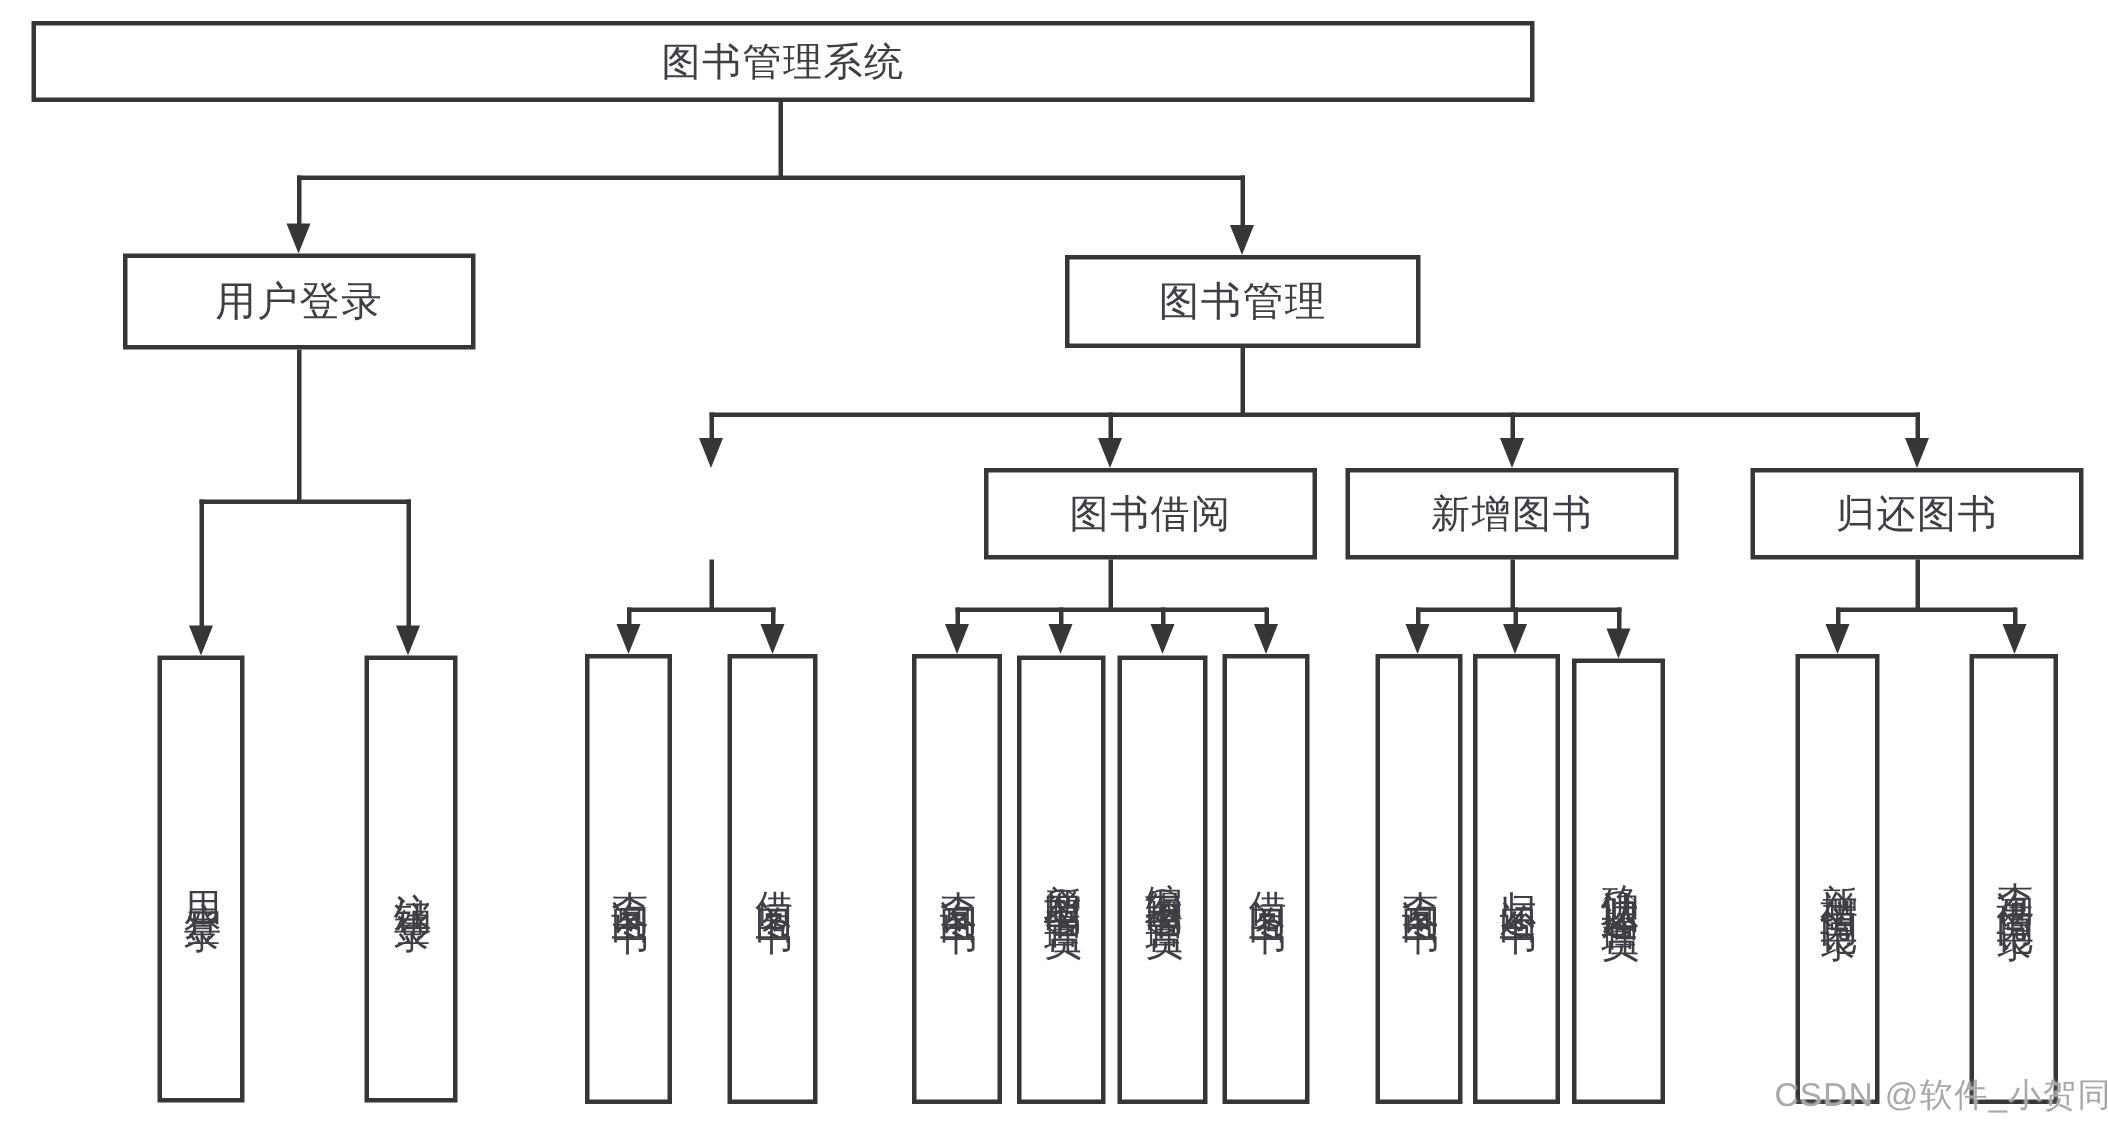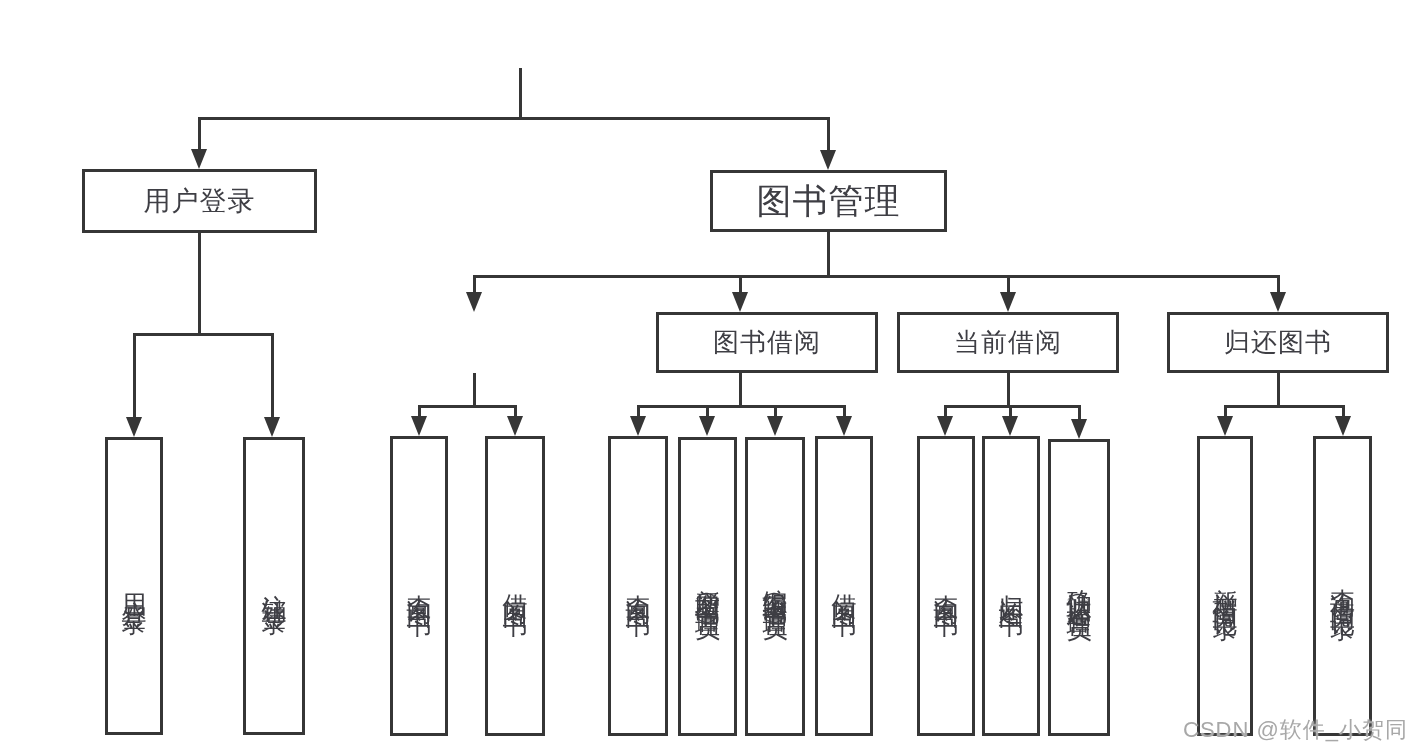--- a/index.html
+++ b/index.html
@@ -34,51 +34,52 @@
     position:absolute; left:1183px; top:715px;
     font-size:22px; color:#a8a8a8; letter-spacing:1px; white-space:nowrap;
     text-shadow:0 0 2px #ffffff; z-index:10;
   }
 </style>
 </head>
 <body>
 
 <div id="stage">
 
+  <div class="box" style="left:21px; top:14px; width:1002px; height:54px;">图书管理系统</div>
 
   <div class="vline" style="left:519px; top:68px; height:50px;"></div>
   <div class="hline" style="left:198px; top:117px; width:632px;"></div>
   <div class="vline" style="left:198px; top:117px; height:35px;"></div>
   <div class="arrow" style="left:191px; top:149px;"></div>
   <div class="vline" style="left:827px; top:117px; height:35px;"></div>
   <div class="arrow" style="left:820px; top:150px;"></div>
 
   <div class="box" style="left:82px; top:169px; width:235px; height:64px; font-size:27px;">用户登录</div>
-  <div class="box" style="left:710px; top:170px; width:237px; height:62px; font-size:35px;text-align:right;">图书管理</div>
+  <div class="box" style="left:710px; top:170px; width:237px; height:62px; font-size:27px;text-align:right;">图书管理</div>
 
   <div class="vline" style="left:198px; top:233px; height:103px;"></div>
   <div class="hline" style="left:133px; top:333px; width:141px;"></div>
   <div class="vline" style="left:133px; top:333px; height:86px;"></div>
   <div class="arrow" style="left:126px; top:417px;"></div>
   <div class="vline" style="left:271px; top:333px; height:86px;"></div>
   <div class="arrow" style="left:264px; top:417px;"></div>
 
   <div class="vline" style="left:827px; top:232px; height:45px;"></div>
   <div class="hline" style="left:473px; top:275px; width:807px;"></div>
   <div class="vline" style="left:473px; top:275px; height:20px;"></div>
   <div class="arrow" style="left:466px; top:292px;"></div>
   <div class="vline" style="left:739px; top:275px; height:20px;"></div>
   <div class="arrow" style="left:732px; top:292px;"></div>
   <div class="vline" style="left:1007px; top:275px; height:20px;"></div>
   <div class="arrow" style="left:1000px; top:292px;"></div>
   <div class="vline" style="left:1277px; top:275px; height:20px;"></div>
   <div class="arrow" style="left:1270px; top:292px;"></div>
 
   <div class="box" style="left:629px; top:312px; width:222px; height:61px;margin-left:27px;">图书借阅</div>
-  <div class="box" style="left:897px; top:312px; width:222px; height:61px;">当前借阅</div>
+  <div class="box" style="left:897px; top:312px; width:222px; height:61px;">新增图书</div>
   <div class="box" style="left:1167px; top:312px; width:222px; height:61px;">归还图书</div>
 
   <div class="vline" style="left:473px; top:373px; height:35px;"></div>
   <div class="hline" style="left:418px; top:405px; width:99px;"></div>
   <div class="vline" style="left:418px; top:405px; height:14px;"></div>
   <div class="arrow" style="left:411px; top:416px;"></div>
   <div class="vline" style="left:514px; top:405px; height:14px;"></div>
   <div class="arrow" style="left:507px; top:416px;"></div>
 
   <div class="vline" style="left:739px; top:373px; height:35px;"></div>

